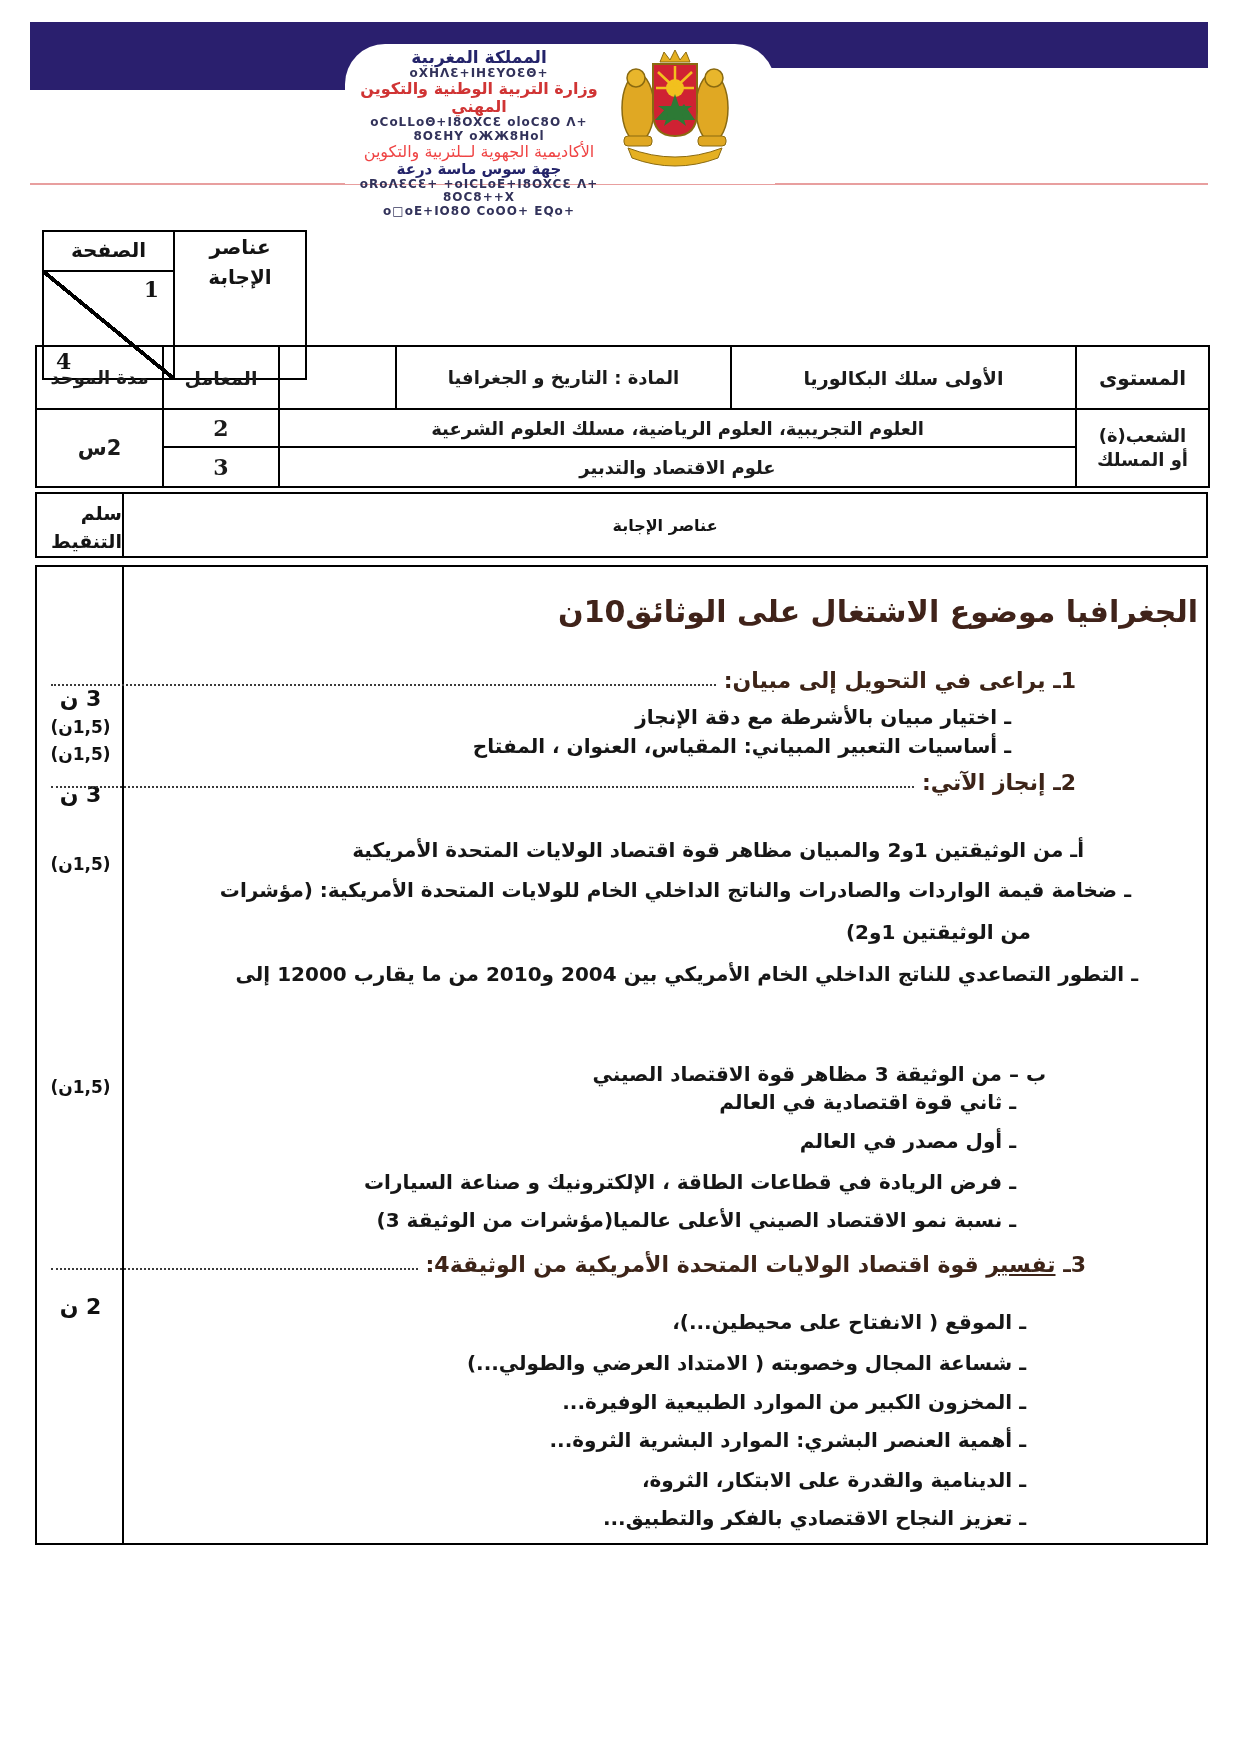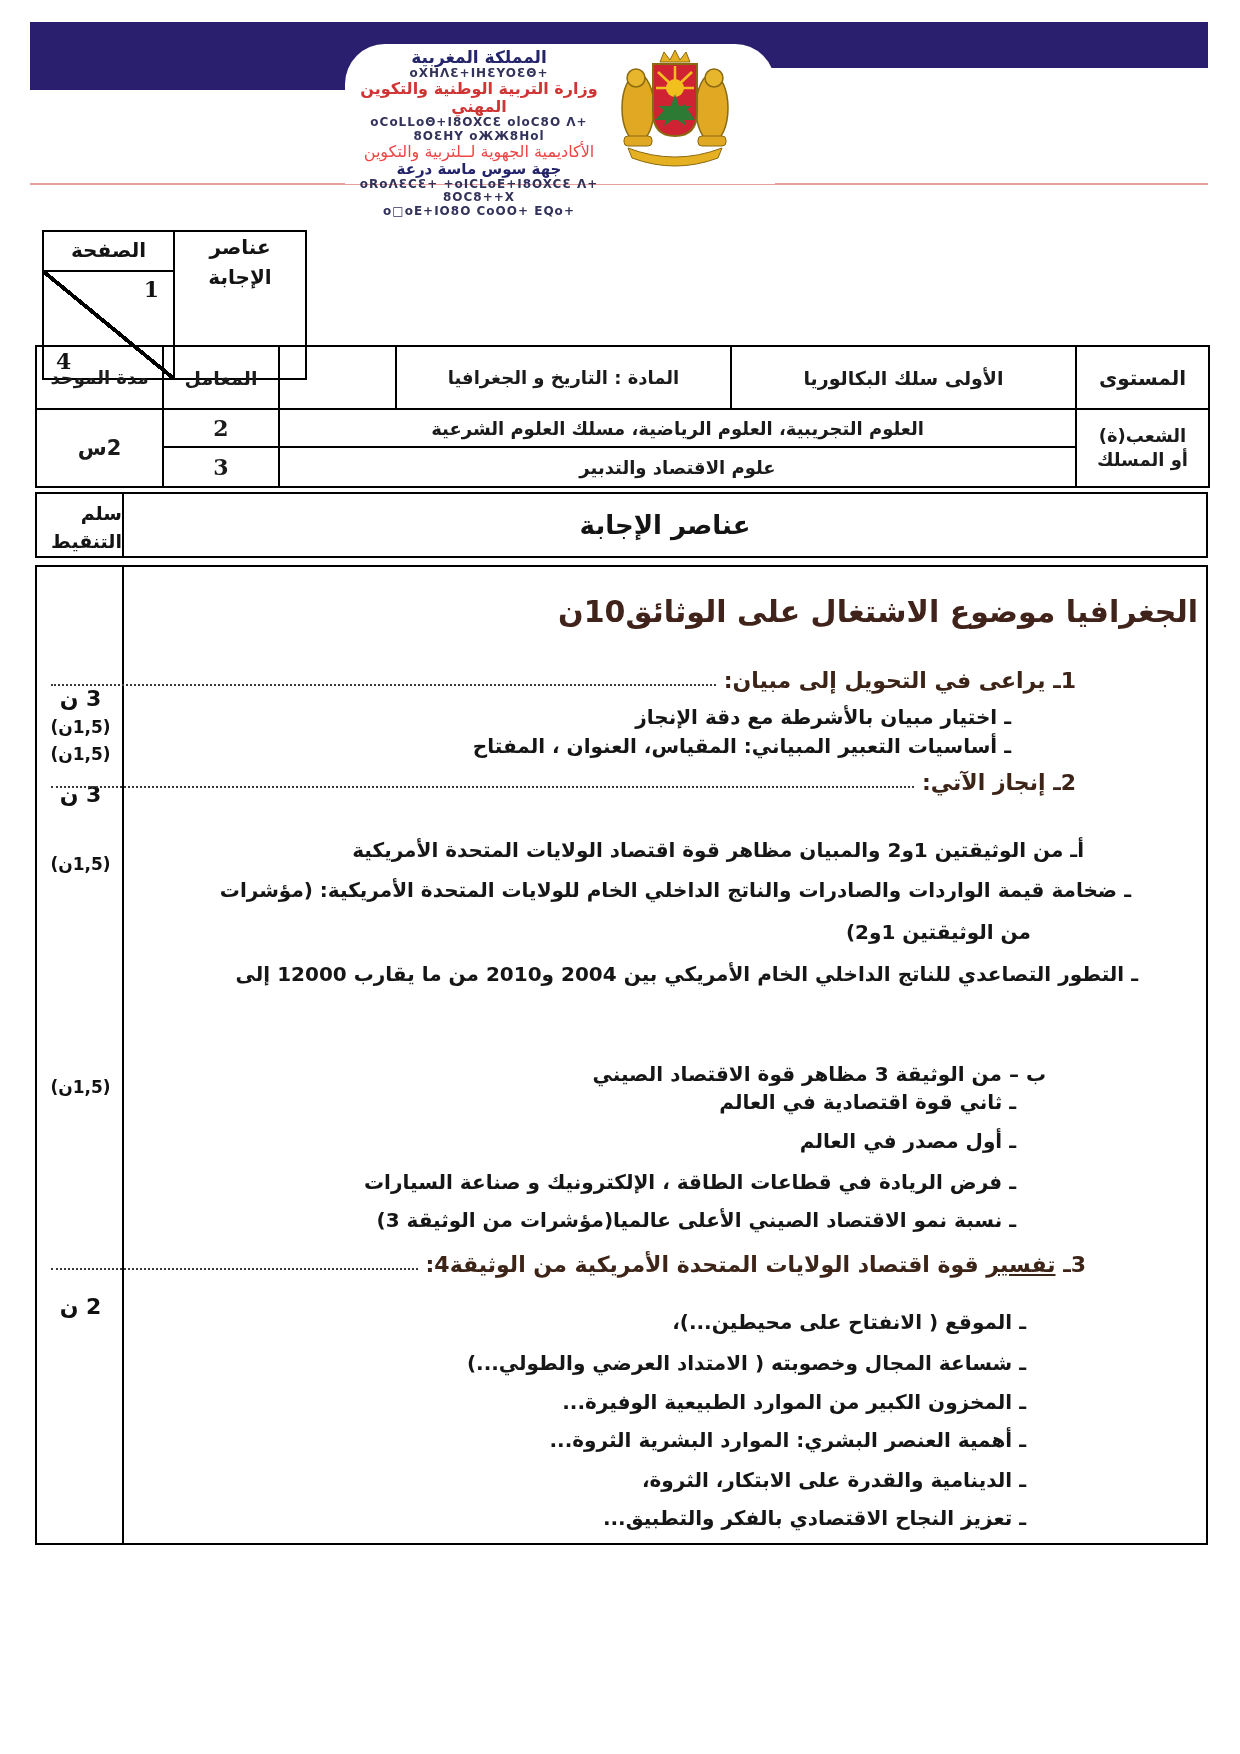--- a/index.html
+++ b/index.html
@@ -63,21 +63,21 @@
   tr.r1 td { height:63px; }
   tr.r2 td { height:38px; }
   tr.r3 td { height:40px; }
 
   
   .anshead { position:absolute; left:35px; top:492px; width:1173px; height:66px;
              border:2px solid #000; display:flex; direction:ltr; background:#fff; }
   .ans-scale { width:87px; border-right:2px solid #000; direction:rtl; text-align:center;
                font-weight:bold; font-size:19px; line-height:1.45; padding-top:6px;padding-left:48px; }
   .ans-scale .u { }
-  .ans-title { flex:1; direction:rtl; text-align:left; font-weight:bold; font-size:26px;
+  .ans-title { flex:1; direction:rtl; text-align:left; font-weight:bold; font-size:16px;
                display:flex; align-items:center; justify-content:center; }
 
   
   .content { position:absolute; left:35px; top:565px; width:1173px; height:980px;
              border:2.5px solid #000; background:#fff; }
   .marks-col { position:absolute; left:0; top:0; bottom:0; width:87px; border-right:2px solid #000; }
   .mark { position:absolute; left:0; width:87px; text-align:center; direction:rtl;
           font-weight:bold; color:#111; }
   .mark.big   { font-size:22px; }
   .mark.small { font-size:17px; }

